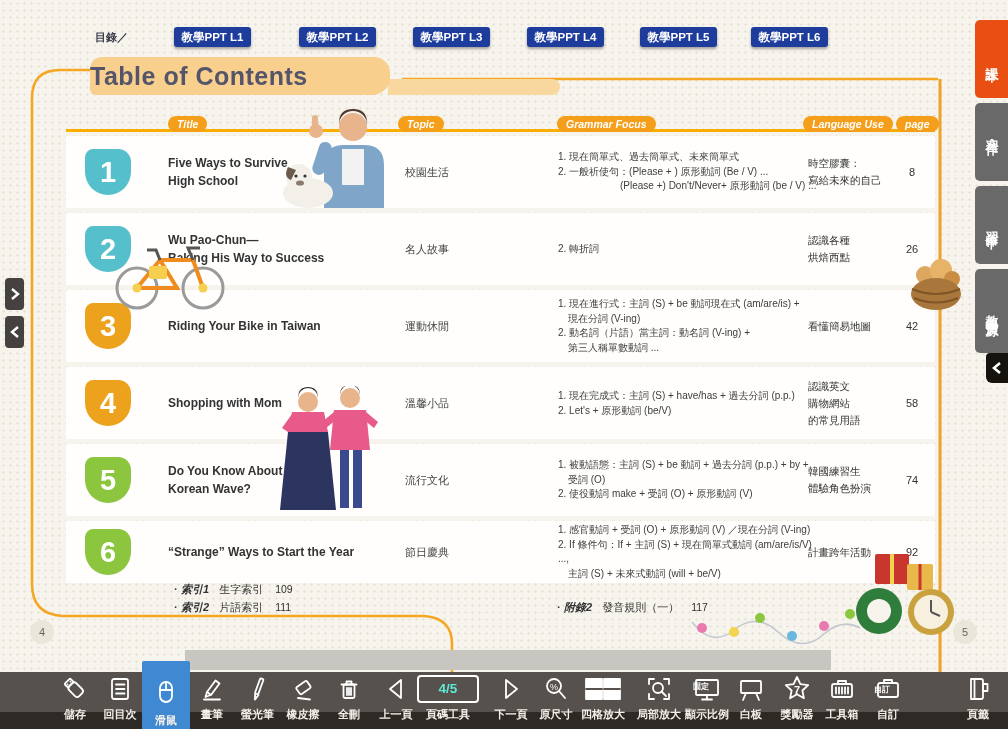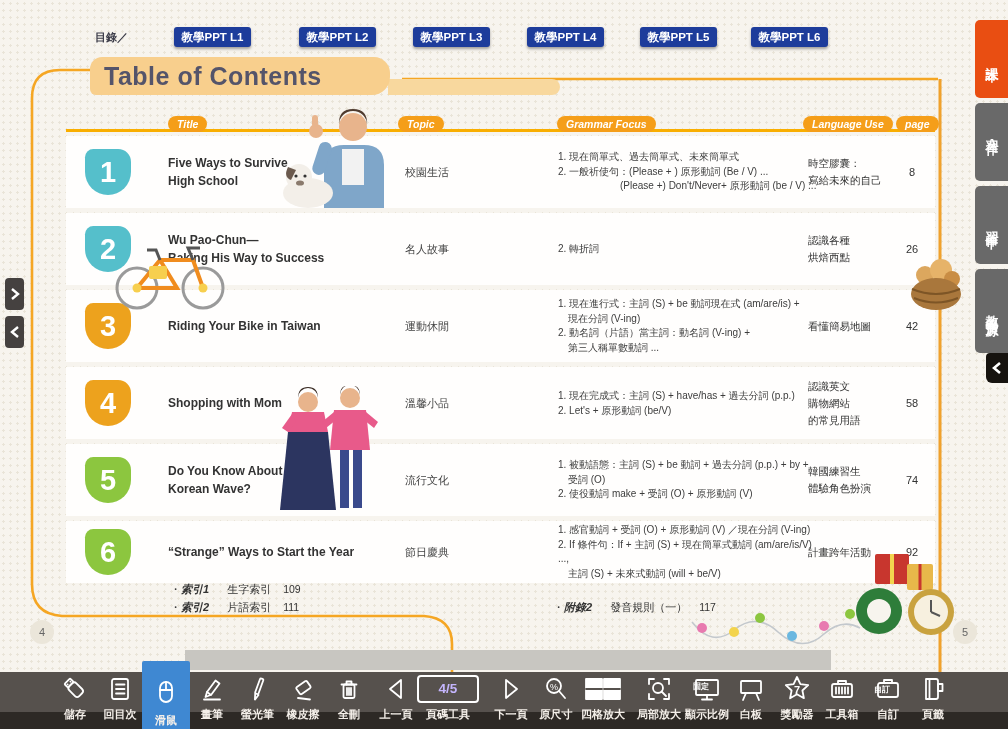--- a/index.html
+++ b/index.html
@@ -9,21 +9,21 @@
        background-image:radial-gradient(#e9e4d8 1.1px,transparent 1.1px);
        background-size:7px 7px;}
   
   .breadcrumb{position:absolute;left:95px;top:30px;font-size:11px;font-weight:bold;color:#3d3d49;z-index:3;}
   .ppt-btn{position:absolute;top:27px;height:20px;background:#1d3c9b;color:#fff;
            font-size:11.5px;font-weight:bold;border:none;border-radius:3px;
            box-shadow:0 2px 3px rgba(0,0,0,.35);display:flex;align-items:center;justify-content:center;
            padding:0;cursor:pointer;z-index:3;width:77px;}
   .banner{position:absolute;left:90px;top:57px;width:300px;height:38px;background:#f8cf8d;
           border-radius:12px 16px 18px 6px;display:flex;align-items:center;z-index:3;}
-  .banner span{font-size:25px;font-weight:600;color:#54546a;padding-left:14px;letter-spacing:.5px;}
+  .banner span{font-size:25px;font-weight:600;color:#54546a;letter-spacing:.5px;}
   .banner-tail{position:absolute;left:388px;top:79px;width:172px;height:16px;background:#f8d89e;
                border-radius:0 10px 10px 0;z-index:2;}
   
   .border-svg{position:absolute;left:0;top:0;z-index:1;pointer-events:none;}
   
   .col-rule{position:absolute;left:66px;top:129px;width:869px;height:2.5px;background:#f9ae00;z-index:3;}
   .pill{position:absolute;top:116px;background:#f59e19;color:#fff;font-size:10.5px;font-style:italic;
         font-weight:bold;padding:2px 9px;border-radius:9px;z-index:3;white-space:nowrap;}
   
   .row{position:absolute;left:66px;width:869px;height:72px;background:#fffefd;z-index:2;}
@@ -33,21 +33,21 @@
   .cell{position:absolute;top:50%;transform:translateY(-50%);color:#333;}
   .c-title{left:102px;width:235px;font-size:12px;font-weight:bold;line-height:18px;white-space:pre-line;}
   .c-topic{left:339px;width:95px;font-size:11px;color:#444;}
   .c-grammar{left:492px;width:265px;font-size:10px;line-height:14.5px;color:#3c3c3c;}
   .g-ind{padding-left:10px;} .g-ind-big{padding-left:62px;}
   .c-lang{left:742px;width:105px;font-size:10.5px;line-height:17px;}
   .c-page{left:816px;width:60px;text-align:center;font-size:11px;}
   
   .ix{position:absolute;font-size:11px;color:#333;z-index:2;white-space:nowrap;}
   .ix .ix-label{font-weight:bold;margin-right:10px;font-style:italic;}
-  .ix .ix-text{margin-right:12px;margin-left:8px;}
+  .ix .ix-text{margin-right:12px;}
   .ix .ix-page{font-size:10.5px;}
   
   .page-circle{position:absolute;width:24px;height:24px;border-radius:50%;background:#ebe6da;
                color:#666;font-size:11px;display:flex;align-items:center;justify-content:center;z-index:2;}
   .gray-bar{position:absolute;left:185px;top:650px;width:646px;height:20px;background:#c8c6c1;z-index:1;}
   .edge-toggle{position:absolute;left:5px;width:19px;height:32px;background:#454140;border-radius:4px;
                display:flex;align-items:center;justify-content:center;z-index:6;cursor:pointer;}
   
   .side-tabs{position:absolute;right:0;top:20px;width:33px;z-index:6;}
   .side-tab{width:33px;border-radius:5px 0 0 5px;margin-bottom:5px;color:#fff;font-size:13px;font-weight:bold;
@@ -60,21 +60,21 @@
   .photo{position:absolute;z-index:4;pointer-events:none;}
   
   .toolbar{position:absolute;left:0;top:672px;width:1008px;height:57px;background:#56514d;z-index:10;}
   .toolbar .strip{position:absolute;left:0;bottom:0;width:100%;height:17px;background:#2d2925;}
   .tool{position:absolute;top:0;height:57px;display:flex;flex-direction:column;align-items:center;cursor:pointer;}
   .tool .ticon{height:40px;display:flex;align-items:center;justify-content:center;position:relative;}
   .tool .tlabel{height:28px;line-height:17px;font-size:11px;font-weight:bold;color:#f4efe9;white-space:nowrap;}
   .tool.active{background:#3f88d2;top:-11px;height:68px;padding-top:11px;box-sizing:content-box;border-radius:2px 2px 0 0;}
   .tool svg{stroke:#fff;fill:none;stroke-width:1.8;stroke-linecap:round;stroke-linejoin:round;}
   .icon-text{position:absolute;left:0;top:9px;width:100%;text-align:left;font-size:8px;font-weight:bold;color:#fff;}
-  .pagebox{width:58px;height:24px;border:2px solid #fff;border-radius:4px;color:#c4b5fd;font-size:13.5px;
+  .pagebox{width:58px;height:24px;border:2px solid #fff;border-radius:4px;color:#5eead4;font-size:13.5px;
            font-weight:bold;display:flex;align-items:center;justify-content:center;}
 </style>
 </head>
 <body>
 
 <div id="app">
 
   <svg class="border-svg" width="1008" height="729">
     <path d="M95 70 H60 Q32 70 32 98 V584 Q32 614 62 616 H424 Q452 618 452 644 V672" fill="none" stroke="#f5a623" stroke-width="2.6"></path>
     <line x1="402" y1="79" x2="938" y2="79" stroke="#f5a623" stroke-width="2.4"></line>
@@ -511,21 +511,21 @@
       <div class="ticon">
         <svg width="28" height="28" viewBox="0 0 28 28">
             <rect x="4" y="8" width="20" height="14" rx="2"></rect>
             <path d="M10 8 V5 h8 v3"></path>
           </svg>
         <span class="icon-text" style="top:12px">自訂</span>
       </div>
       <div class="tlabel">自訂</div>
     </div>
 
-    <div class="tool" style="left:911px;width:44px">
+    <div class="tool" style="left:956px;width:44px">
       <div class="ticon">
         <svg width="28" height="28" viewBox="0 0 28 28">
             <path d="M7 4 h10 a2 2 0 0 1 2 2 v16 a2 2 0 0 1 -2 2 h-10 Z"></path>
             <line x1="10.5" y1="4" x2="10.5" y2="24"></line>
             <rect x="19" y="9" width="4.5" height="7"></rect>
           </svg>
       </div>
       <div class="tlabel">頁籤</div>
     </div>
   </div>

